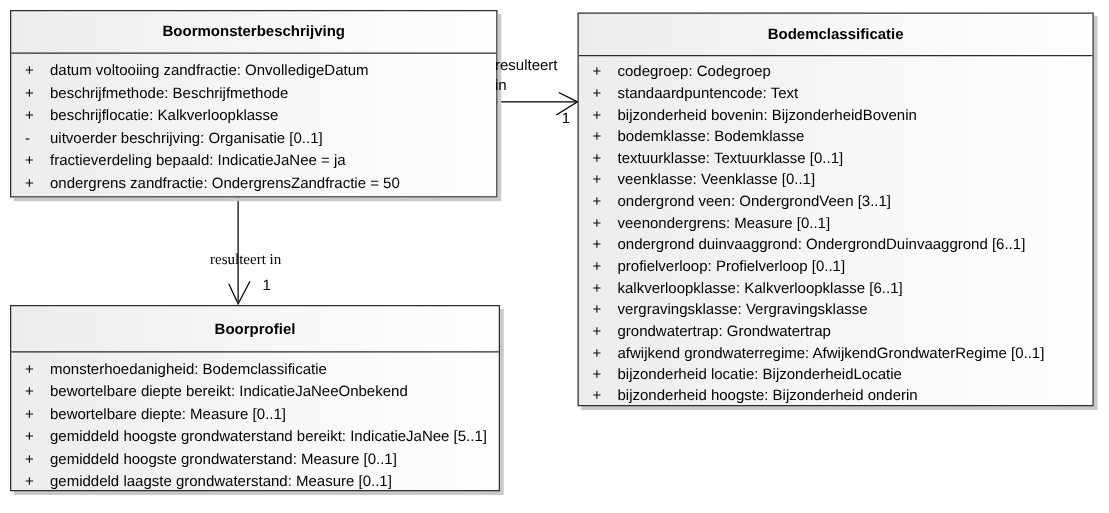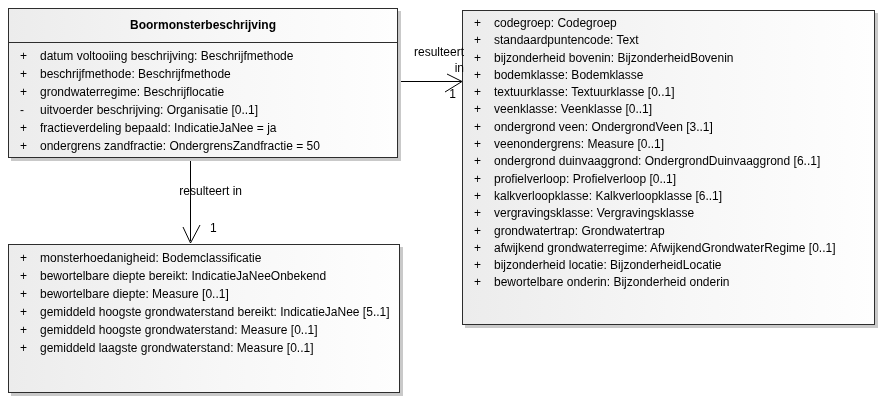--- a/index.html
+++ b/index.html
@@ -62,39 +62,39 @@
   }
   .attr-row .attr-text {
     flex: 1 1 auto;
     overflow: hidden;
   }
   .conn-label {
     position: absolute;
     font-size: 12px;
     color: #000000;
     z-index: 3;
-    text-align: right;
+    text-align: left;
     line-height: 16px;
     white-space: nowrap;
   }
   .mult-label {
     position: absolute;
     font-size: 12px;
     color: #000000;
     z-index: 3;
     white-space: nowrap;
   }
   
   #box-boormonsterbeschrijving { left: 8px;   top: 8px;   width: 390px; height: 150px; }
   #box-bodemclassificatie      { left: 462px; top: 10px;  width: 413px; height: 315px; }
   #box-boorprofiel             { left: 8px;   top: 244px; width: 392px; height: 149px; }
   #box-boorprofiel .class-title { height: 37px; line-height: 36px; }
   #label-resulteert-in-h { left: 396px; top: 44px;  width: 68px; }
   #mult-h                { left: 440px; top: 87px;  width: 16px; text-align: right; }
-  #label-resulteert-in-v { left: 168px; top: 183px; width: 74px; }
+  #label-resulteert-in-v { left: 168px; top: 199px; width: 74px; font-family: Liberation Serif, serif; }
   #mult-v                { left: 210px; top: 221px; width: 14px; text-align: left; }
 </style>
 </head>
 <body>
 
 <div id="canvas">
 
   <svg id="connector-svg" viewBox="0 0 887 410" xmlns="http://www.w3.org/2000/svg">
     <g stroke="#000000" stroke-width="1" fill="none">
       <line x1="398" y1="81.5" x2="461" y2="81.5"></line>
@@ -113,46 +113,47 @@
   <div class="mult-label" id="mult-h">1</div>
 
   <div class="conn-label" id="label-resulteert-in-v">resulteert in</div>
   <div class="mult-label" id="mult-v">1</div>
 
   <div class="class-box" id="box-boormonsterbeschrijving">
     <div class="class-title">Boormonsterbeschrijving</div>
     <div class="attr-compartment">
       <div class="attr-row">
         <span class="vis">+</span>
-        <span class="attr-text">datum voltooiing beschrijving: Beschrijfmethode</span>
+        <span class="attr-text">datum voltooiing zandfractie: OnvolledigeDatum</span>
       </div>
       <div class="attr-row">
         <span class="vis">+</span>
         <span class="attr-text">beschrijfmethode: Beschrijfmethode</span>
       </div>
       <div class="attr-row">
         <span class="vis">+</span>
-        <span class="attr-text">grondwaterregime: Beschrijflocatie</span>
+        <span class="attr-text">beschrijflocatie: Kalkverloopklasse</span>
       </div>
       <div class="attr-row">
         <span class="vis">-</span>
         <span class="attr-text">uitvoerder beschrijving: Organisatie [0..1]</span>
       </div>
       <div class="attr-row">
         <span class="vis">+</span>
         <span class="attr-text">fractieverdeling bepaald: IndicatieJaNee = ja</span>
       </div>
       <div class="attr-row">
         <span class="vis">+</span>
         <span class="attr-text">ondergrens zandfractie: OndergrensZandfractie = 50</span>
       </div>
     </div>
   </div>
 
   <div class="class-box box-wide" id="box-bodemclassificatie">
+    <div class="class-title">Bodemclassificatie</div>
     <div class="attr-compartment">
       <div class="attr-row">
         <span class="vis">+</span>
         <span class="attr-text">codegroep: Codegroep</span>
       </div>
       <div class="attr-row">
         <span class="vis">+</span>
         <span class="attr-text">standaardpuntencode: Text</span>
       </div>
       <div class="attr-row">
@@ -202,26 +203,27 @@
       <div class="attr-row">
         <span class="vis">+</span>
         <span class="attr-text">afwijkend grondwaterregime: AfwijkendGrondwaterRegime [0..1]</span>
       </div>
       <div class="attr-row">
         <span class="vis">+</span>
         <span class="attr-text">bijzonderheid locatie: BijzonderheidLocatie</span>
       </div>
       <div class="attr-row">
         <span class="vis">+</span>
-        <span class="attr-text">bewortelbare onderin: Bijzonderheid onderin</span>
+        <span class="attr-text">bijzonderheid hoogste: Bijzonderheid onderin</span>
       </div>
     </div>
   </div>
 
   <div class="class-box" id="box-boorprofiel">
+    <div class="class-title">Boorprofiel</div>
     <div class="attr-compartment">
       <div class="attr-row">
         <span class="vis">+</span>
         <span class="attr-text">monsterhoedanigheid: Bodemclassificatie</span>
       </div>
       <div class="attr-row">
         <span class="vis">+</span>
         <span class="attr-text">bewortelbare diepte bereikt: IndicatieJaNeeOnbekend</span>
       </div>
       <div class="attr-row">

